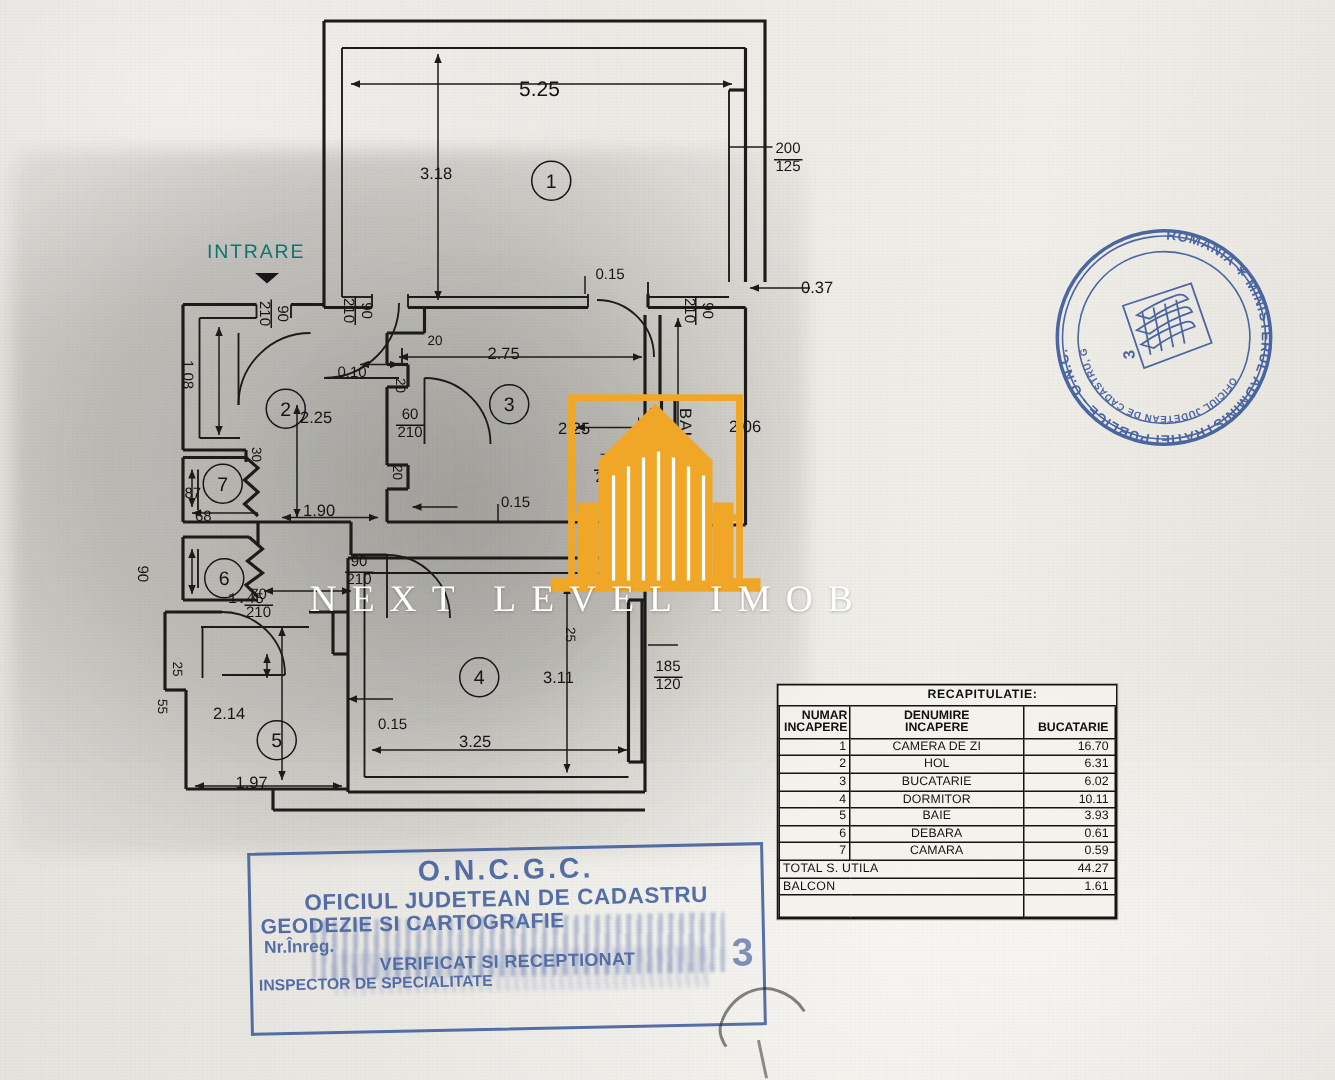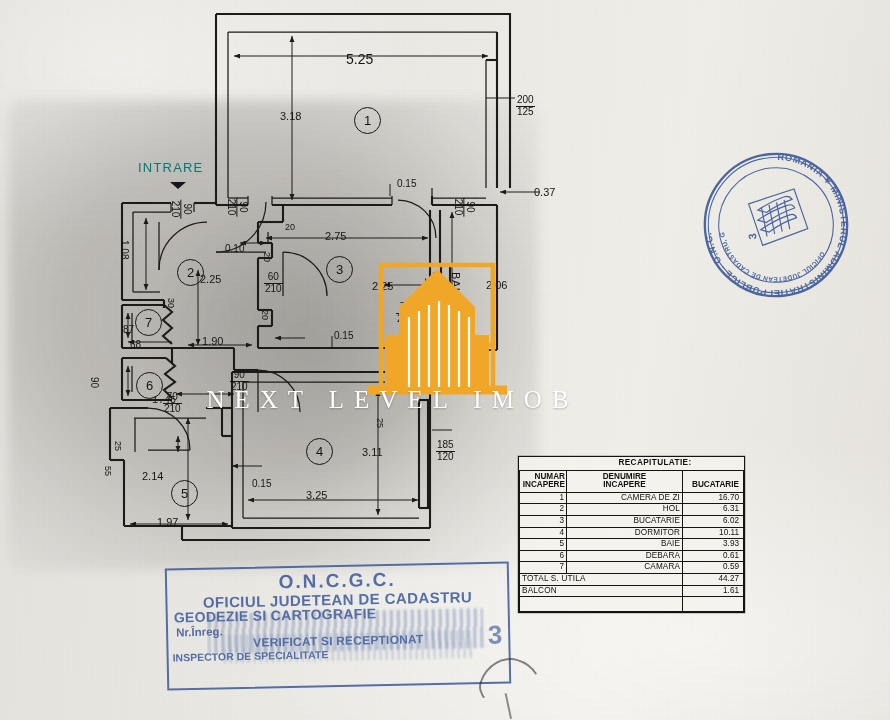--- a/index.html
+++ b/index.html
@@ -58,21 +58,21 @@
     line-height:1.05;
   }
   .recap-title{
     text-align:center; font-weight:bold; font-size:11.4px; letter-spacing:.4px;
     border-left:none !important; border-top:none !important; border-right:none !important;
     padding:2px 0 2px 0 !important;
   }
   .recap-title-spacer{ border:none !important; width:22px; }
   .hcell{ text-align:center; font-weight:bold; font-size:7.2px; line-height:1.1; padding:2px 1px !important; }
   .c-no{ text-align:right; width:42px; font-size:8.6px; }
-  .c-name{ text-align:right; font-size:8.6px; letter-spacing:.1px; }
+  .c-name{ text-align:center; font-size:8.6px; letter-spacing:.1px; }
   .c-area{ text-align:right; width:54px; font-size:8.6px; padding-right:4px !important; vertical-align:bottom; }
   .sum-label{ text-align:left; font-size:8.6px; letter-spacing:.2px; }
   .blank-row td{ height:12px; }
 
   
   #round-stamp{
     position:absolute; left:697px; top:146px; width:158px; height:158px;
     opacity:.85; transform:rotate(-6deg);
   }
   #rect-stamp{

